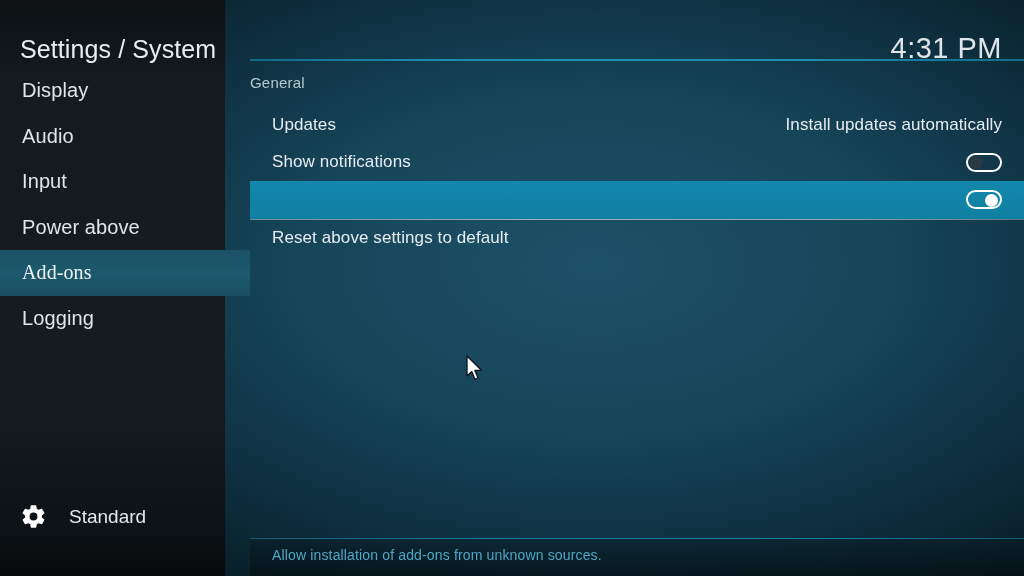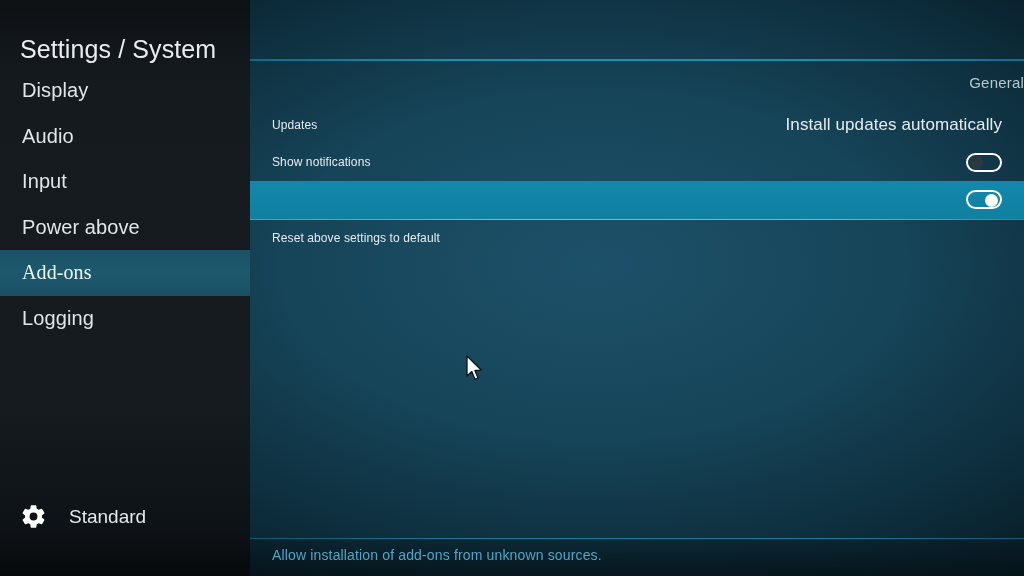--- a/index.html
+++ b/index.html
@@ -33,21 +33,21 @@
     letter-spacing:.5px; white-space:nowrap;
   }
   .header-rule {
     position:absolute; left:250px; top:59px; width:774px; height:2px;
     background:linear-gradient(to right, #0f6d8c 0%, #1b93b4 25%, #1b93b4 72%, #12708f 100%);
     opacity:.95;
   }
 
   
   .sidebar {
-    position:absolute; left:0; top:0; width:250px; height:576px;
+    position:absolute; left:0; top:0; width:225px; height:576px;
     background:linear-gradient(to bottom, #0d1114 0%, #141a1e 14%, #151b1f 70%, #0d1216 92%, #07090b 100%);
     z-index:5;
   }
   .sidebar-list { position:absolute; left:0; top:68px; width:250px; }
   .sidebar-item {
     position:relative; height:45.5px; line-height:45.5px;
     padding-left:22px; font-size:20px; color:#dfe6ea;
     white-space:nowrap; letter-spacing:.1px;
   }
   .sidebar-item.selected {
@@ -61,32 +61,32 @@
   }
   .gear-icon { width:27px; height:27px; display:block; }
   .sidebar-footer-label { font-size:19px; color:#e2e8ec; white-space:nowrap; }
 
   
   .content {
     position:absolute; left:250px; top:60px; width:774px; height:442px;
     z-index:3;
   }
   .section-title {
-    height:46px; line-height:46px; text-align:right;
+    height:46px; line-height:46px; text-align:left;
     font-size:15px; color:#b9c6cc; letter-spacing:.2px;
   }
   .rows { position:relative; }
   .row {
     position:relative; height:37.5px; display:flex; align-items:center;
     padding:0 22px; white-space:nowrap;
   }
   .row.highlighted {
     background:linear-gradient(to bottom, #1388ab 0%, #1183a6 55%, #10809f 100%);
   }
-  .row-label { font-size:12px; color:#e6ecef; letter-spacing:.1px; }
+  .row-label { font-size:17px; color:#e6ecef; letter-spacing:.1px; }
   .row.highlighted .row-label { color:#ffffff; }
   .row-value {
     margin-left:auto; font-size:17px; color:#e6ecef; letter-spacing:.1px;
   }
   .row-separator {
     height:1px; width:100%;
     background:linear-gradient(to right, rgba(190,200,205,.55) 0%, rgba(200,210,216,.75) 35%, rgba(200,210,216,.7) 75%, rgba(170,182,189,.5) 100%);
   }
 
   
@@ -122,20 +122,21 @@
   
   .cursor { position:absolute; left:465px; top:355px; z-index:20; pointer-events:none; }
 </style>
 </head>
 <body>
 
 <div id="app">
 
   <div class="header">
     <div class="header-title">Settings / System</div>
+    <div class="header-clock">4:31 PM</div>
   </div>
   <div class="header-rule"></div>
 
   <div class="sidebar">
     <div class="sidebar-list">
         <div class="sidebar-item"><span>Display</span></div>
         <div class="sidebar-item"><span>Audio</span></div>
         <div class="sidebar-item"><span>Input</span></div>
         <div class="sidebar-item"><span>Power above</span></div>
         <div class="sidebar-item selected"><span>Add-ons</span></div>

